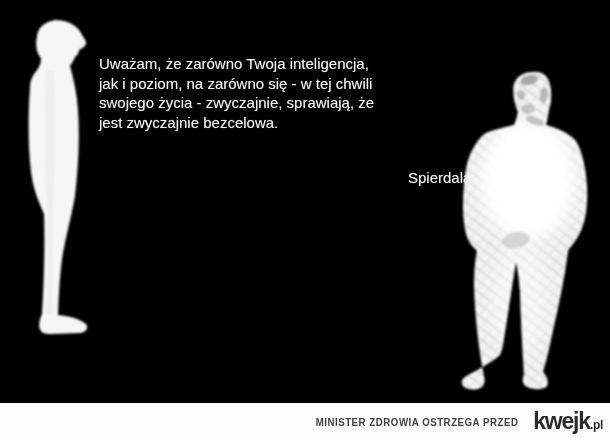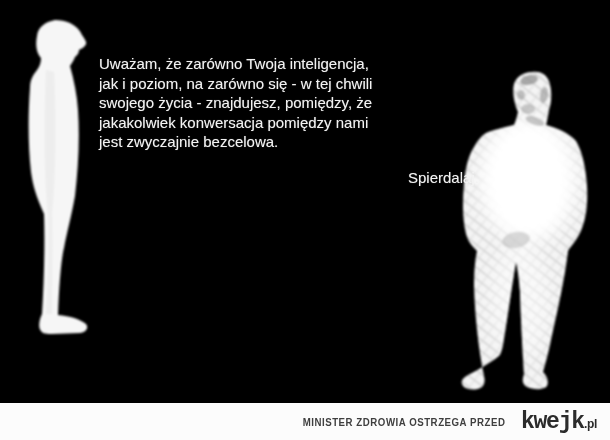--- a/index.html
+++ b/index.html
@@ -19,31 +19,31 @@
   .reply{
     position:absolute;left:408px;top:145px;
     color:#f2f2f2;font-size:15px;line-height:18px;white-space:nowrap;
     text-shadow:0 0 1px rgba(255,255,255,.4);
     margin-top:24px;
   }
   .footer{
     position:absolute;left:0;top:403px;width:610px;height:37px;
     background:#fcfcfc;
     display:flex;align-items:center;justify-content:flex-end;
-    padding-right:13px;box-sizing:border-box;
+    padding-right:7px;box-sizing:border-box;
   }
   .warning{
     display:inline-block;
     color:#3f3f3f;font-size:11px;font-weight:bold;
     letter-spacing:0.6px;
     transform:scaleX(0.88);transform-origin:right center;
     margin-right:15px;white-space:nowrap;
   }
   .logo{display:inline-flex;align-items:baseline;color:#2b2b2b;cursor:pointer;}
-  .logo .name{font-size:23px;font-weight:bold;letter-spacing:-1.2px;font-family:Liberation Mono, monospace;}
+  .logo .name{font-size:23px;font-weight:bold;letter-spacing:-1.2px;}
   .logo .tld{font-size:12px;font-weight:bold;letter-spacing:-0.3px;}
 </style>
 </head>
 <body>
 
 <div class="stage">
   <div class="meme">
 
     <svg class="figures" viewBox="0 0 610 403">
       <defs>
@@ -102,22 +102,21 @@
           <ellipse cx="528" cy="109" rx="7" ry="5" fill="#a8a8a8" opacity="0.6"></ellipse>
           <ellipse cx="535" cy="121" rx="10" ry="4" fill="#9a9a9a" opacity="0.55" transform="rotate(18 535 121)"></ellipse>
           <ellipse cx="516" cy="240" rx="14" ry="8" fill="#b5b5b5" opacity="0.5" transform="rotate(-10 516 240)"></ellipse>
         </g>
       </g>
     </svg>
 
     <div class="quote">
       <div>Uważam, że zarówno Twoja inteligencja,</div>
       <div>jak i poziom, na zarówno się - w tej chwili</div>
-      <div>swojego życia - znajdujesz, pomiędzy, że</div>
-      <div>jakakolwiek konwersacja pomiędzy nami</div>
+      <div>swojego życia - zwyczajnie, sprawiają, że</div>
       <div>jest zwyczajnie bezcelowa.</div>
     </div>
 
     <div class="reply">Spierdalaj.</div>
   </div>
 
   <div class="footer">
     <span class="warning">MINISTER ZDROWIA OSTRZEGA PRZED</span>
     <span class="logo">
       <span class="name">kwejk</span>

